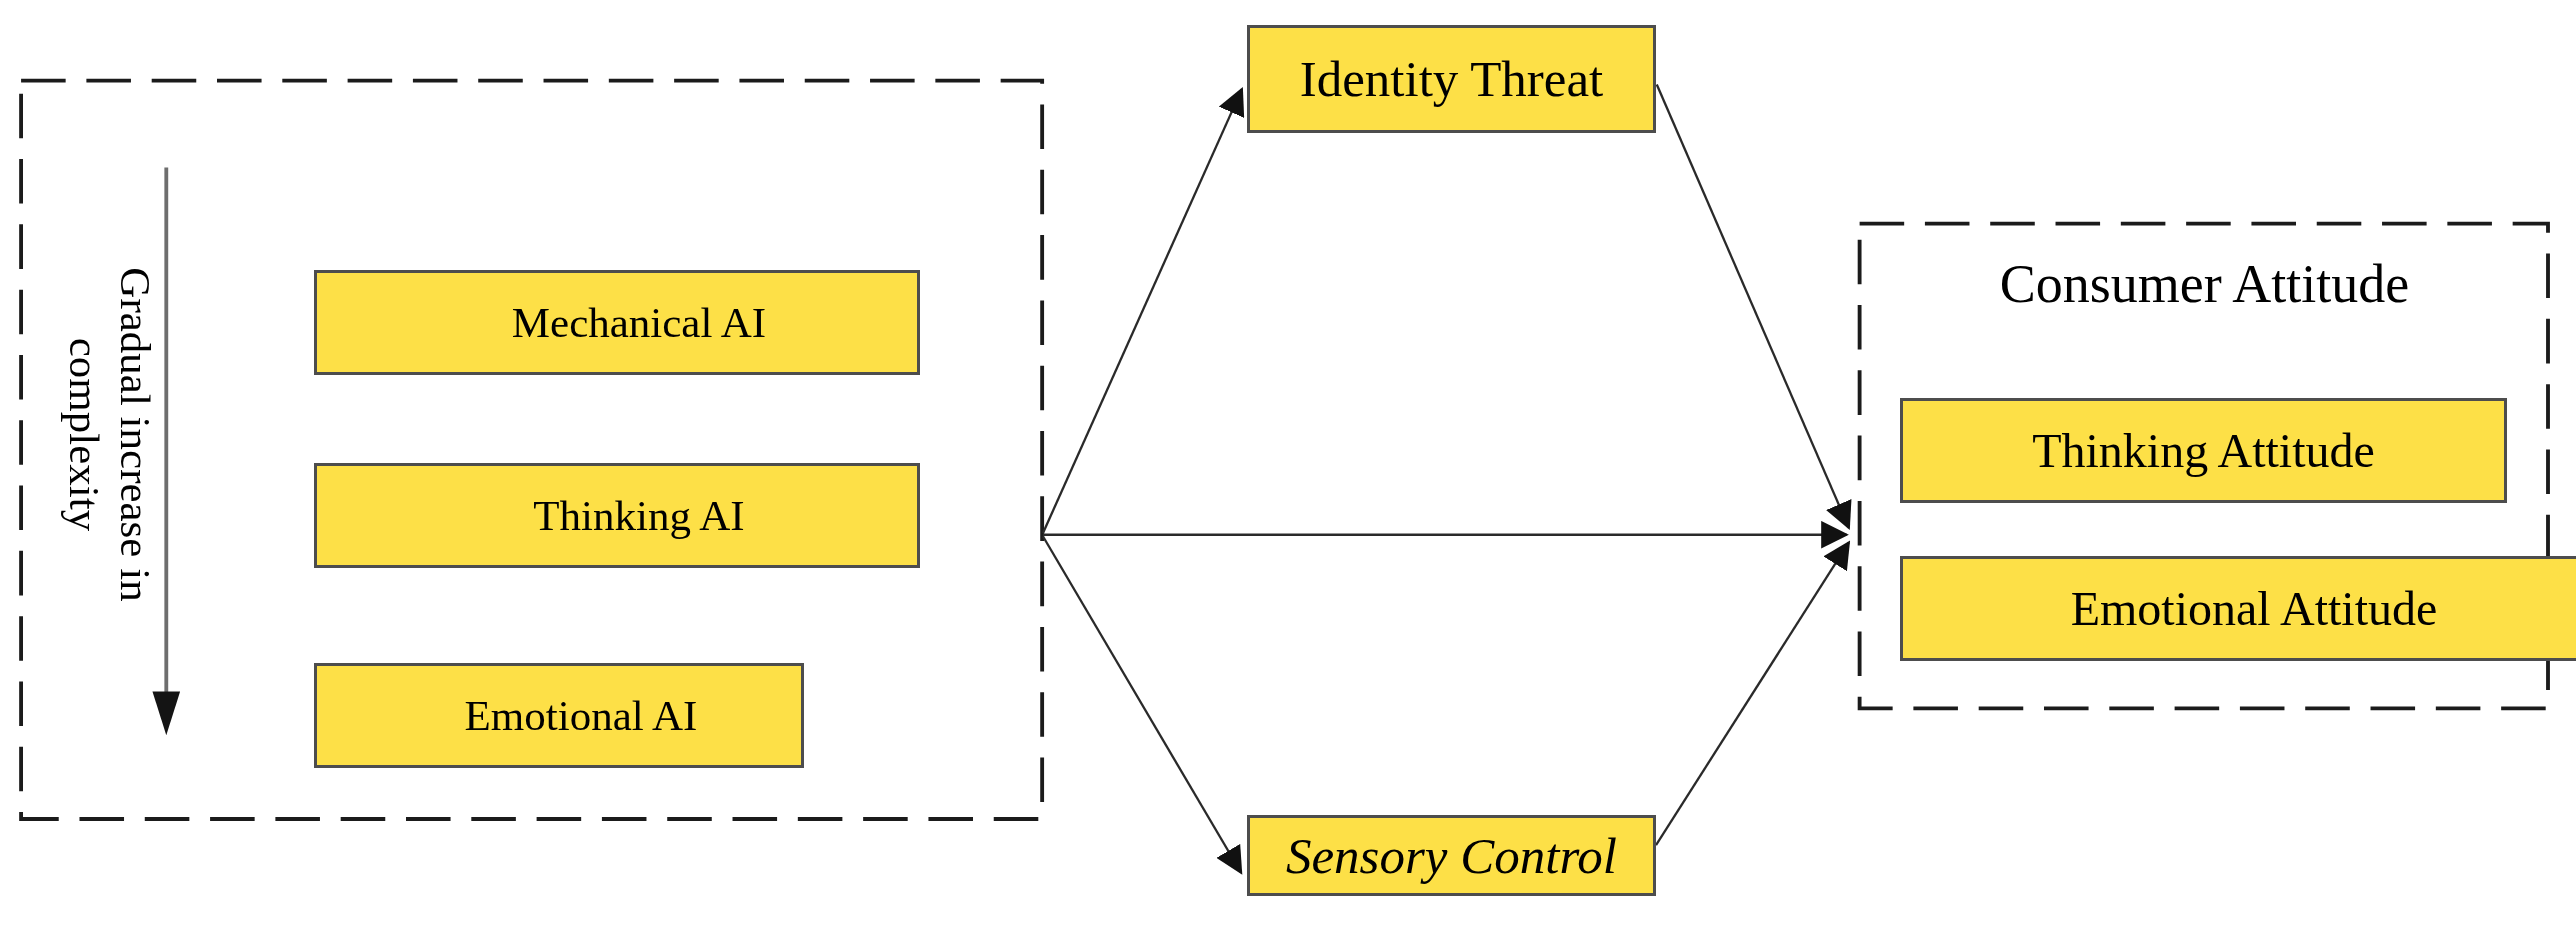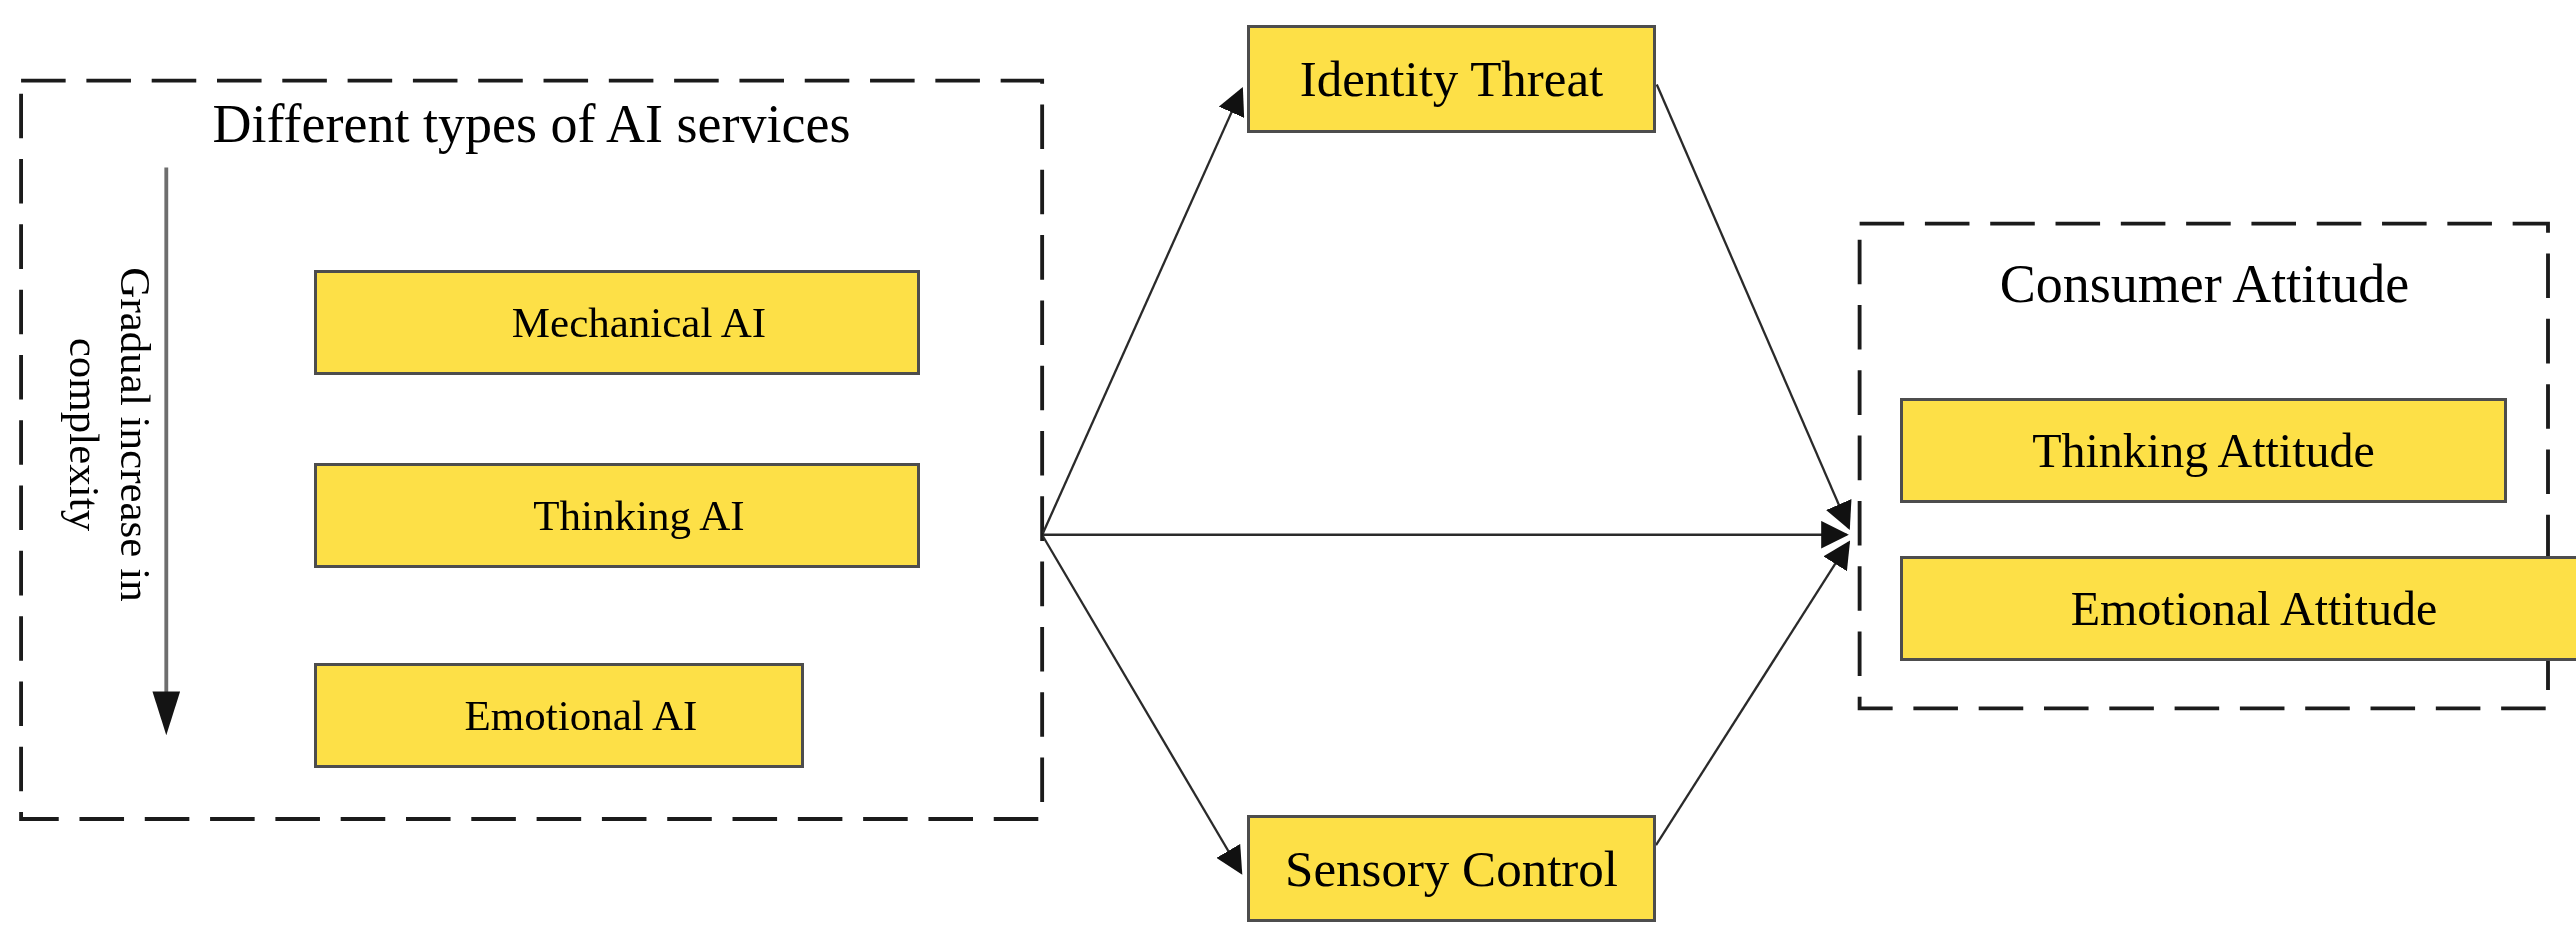--- a/index.html
+++ b/index.html
@@ -37,21 +37,21 @@
     text-align: center;
     font-size: 54px;
     line-height: 65px;
     white-space: nowrap;
   }
 
   #mechanical-box { left: 314px;  top: 270px;  width: 606px; height: 105px; }
   #thinking-box   { left: 314px;  top: 463px;  width: 606px; height: 105px; }
   #emotional-box  { left: 314px;  top: 663px;  width: 490px; height: 105px; }
   #identity-box   { left: 1247px; top: 25px;   width: 409px; height: 108px; }
-  #sensory-box    { left: 1247px; top: 815px; width: 409px; height: 107px; }
+  #sensory-box    { left: 1247px; top: 815px; width: 409px; height: 81px; font-style: italic; }
   #cognitive-att-box { left: 1900px; top: 398px; width: 607px; height: 105px; }
   #emotional-att-box { left: 1900px; top: 556px; width: 708px; height: 105px; }
 
   #left-title  { left: 21px;   top: 92px; width: 1021px; }
   #right-title { left: 1860px; top: 252px; width: 689px;  }
 
   #axis-label {
     position: absolute;
     left: -128px;
     top: 384px;
@@ -84,21 +84,20 @@
       <polygon points="198,900 234,900 216,957" fill="#141414"></polygon>
     </g>
 
     <line x1="1357" y1="694" x2="1616" y2="116" stroke="#2a2a2a" stroke-width="3" marker-end="url(#arrowhead)"></line>
     <line x1="1357" y1="696" x2="2403" y2="696" stroke="#2a2a2a" stroke-width="3" marker-end="url(#arrowhead)"></line>
     <line x1="1357" y1="698" x2="1615" y2="1136" stroke="#2a2a2a" stroke-width="3" marker-end="url(#arrowhead)"></line>
     <line x1="2156" y1="110" x2="2406" y2="687" stroke="#2a2a2a" stroke-width="3" marker-end="url(#arrowhead)"></line>
     <line x1="2155" y1="1100" x2="2406" y2="706" stroke="#2a2a2a" stroke-width="3" marker-end="url(#arrowhead)"></line>
   </svg>
 
-  <div class="group-title" id="left-title">Different types of AI services</div>
 
   <div id="axis-label">
     <div>Gradual increase in</div>
     <div>complexity</div>
   </div>
 
   <div class="node size-sm" id="mechanical-box">
     <span>Mechanical AI</span>
   </div>
   <div class="node size-sm" id="thinking-box">

